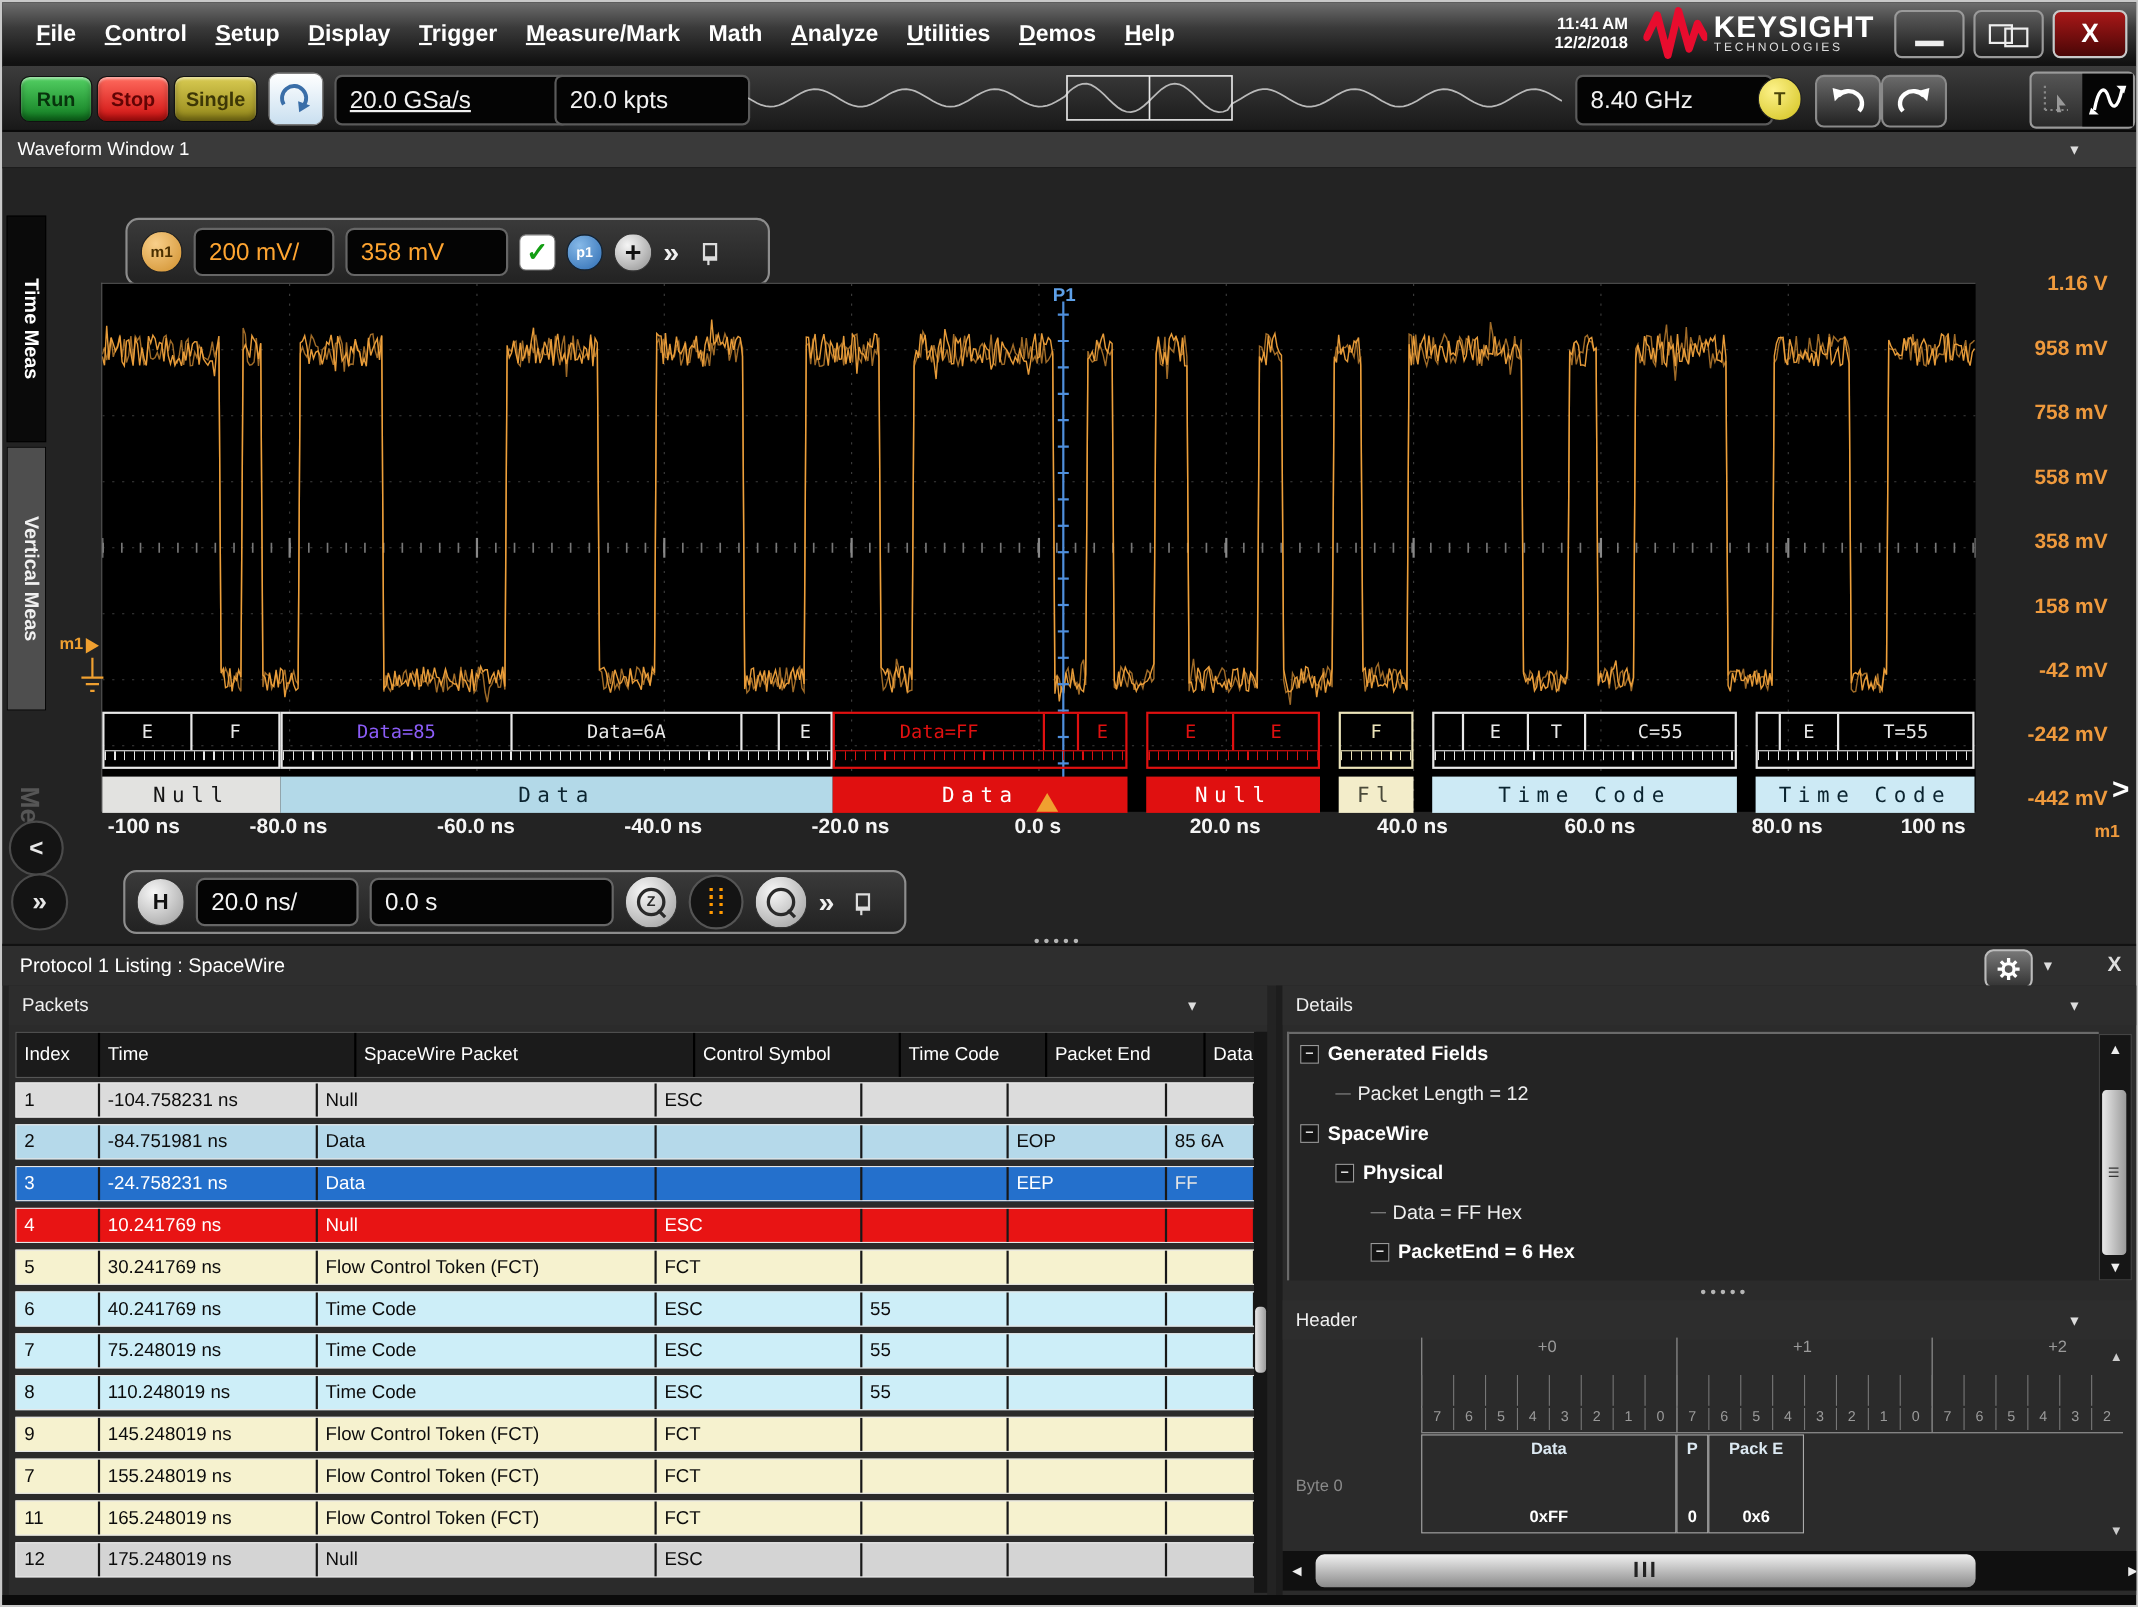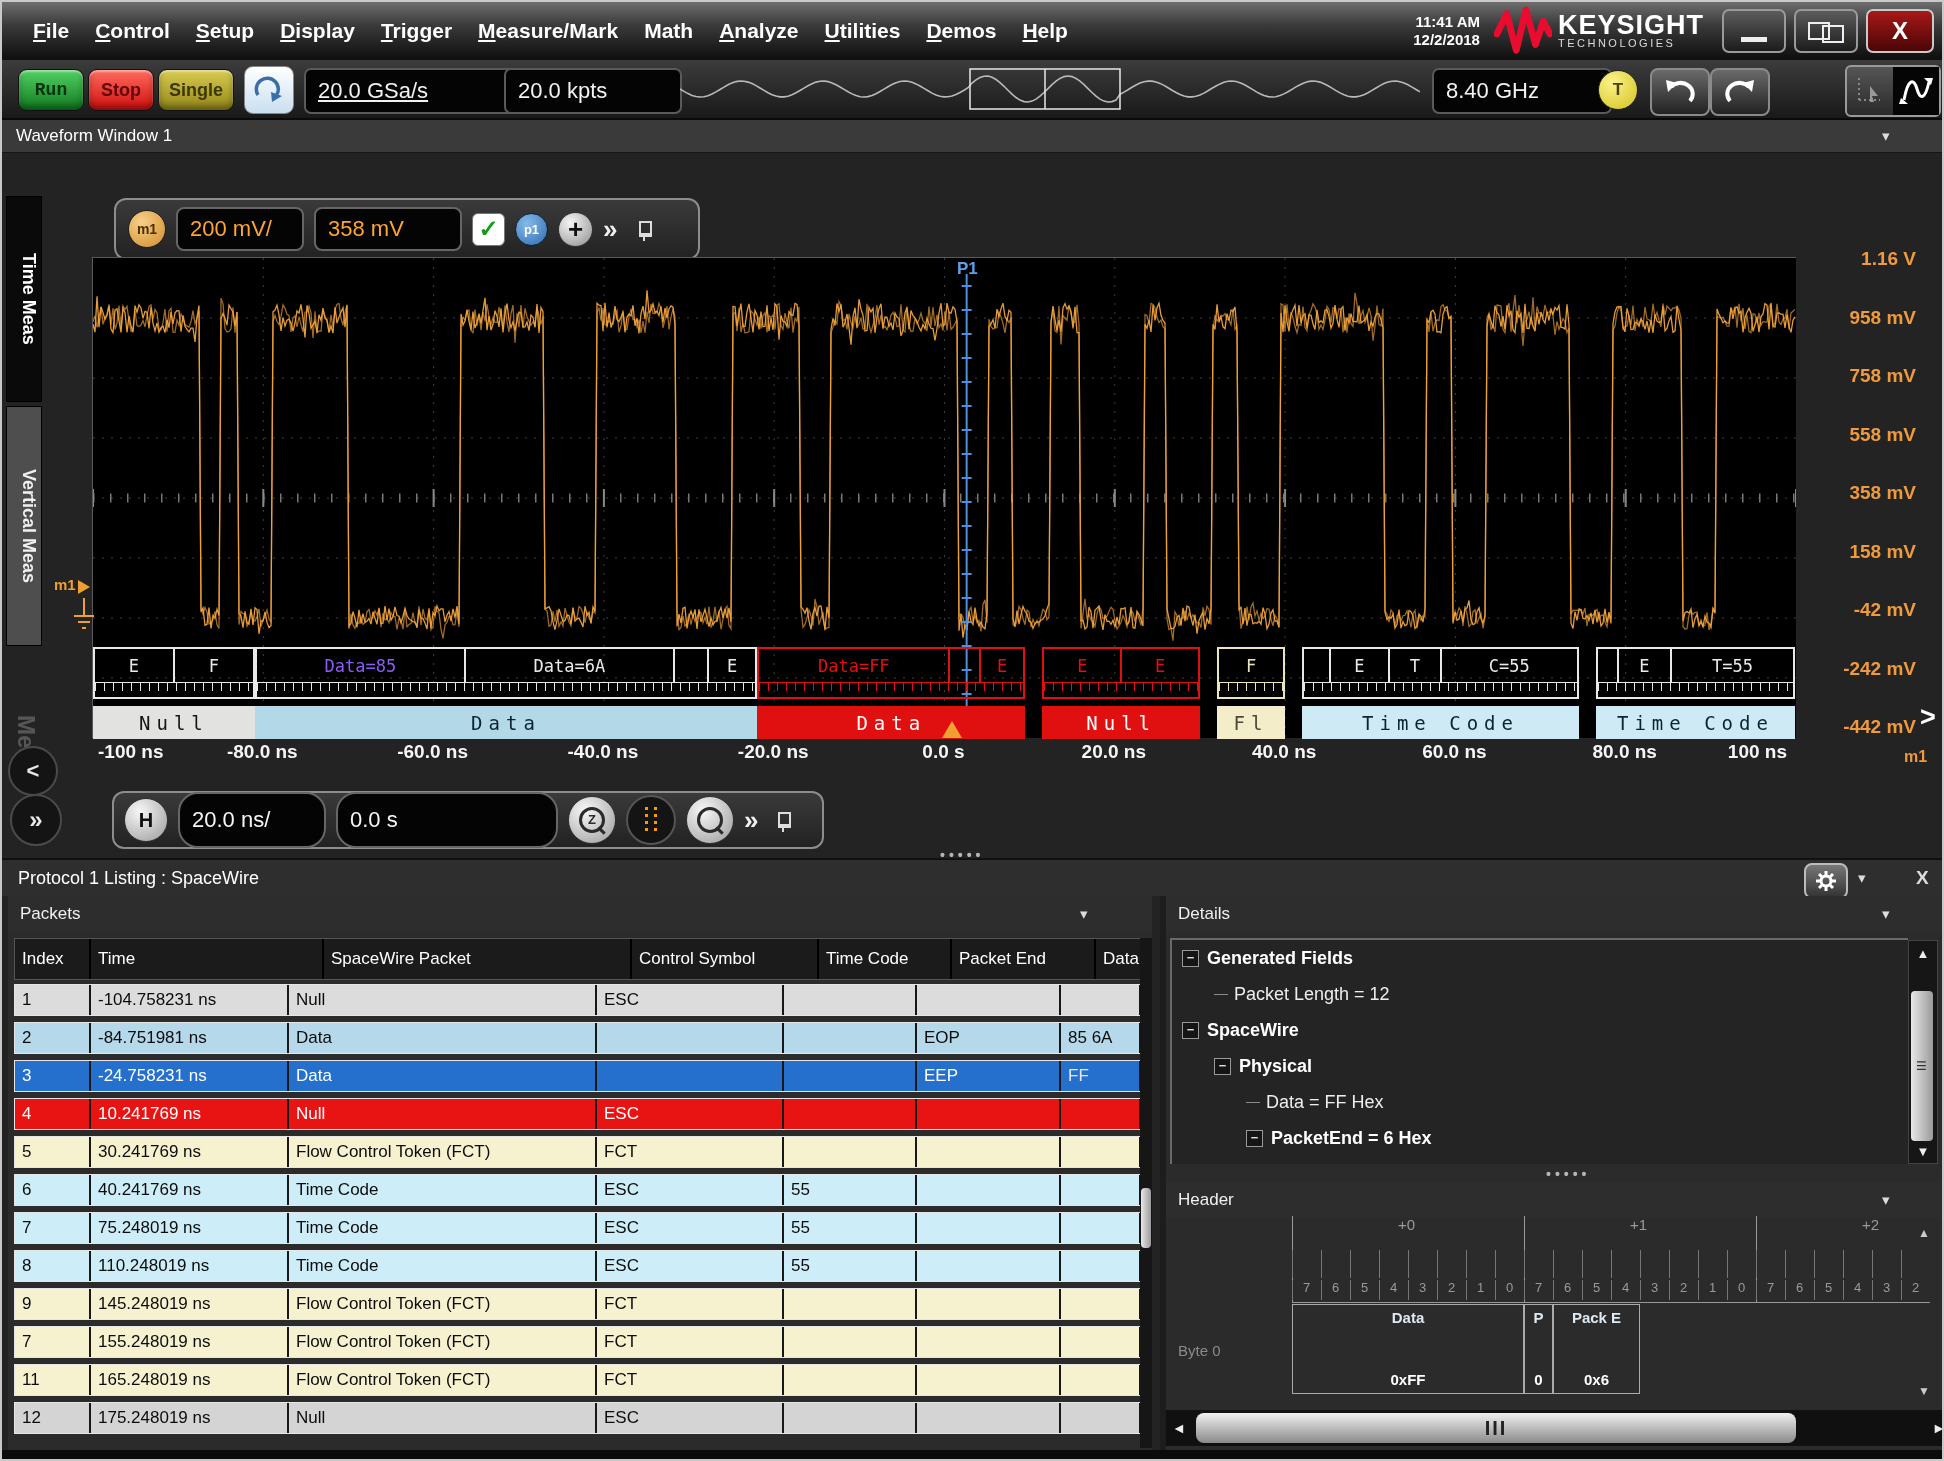--- a/index.html
+++ b/index.html
@@ -24,21 +24,21 @@
   #btn-min .bar{width:26px;height:5px;background:#eee;margin-top:16px;}
   .sq{width:18px;height:14px;border:2px solid #eee;background:transparent;}
   .sq2{margin-left:-8px;margin-top:6px;}
 
   
   #toolbar{left:0;top:58px;width:100%;height:58px;background:linear-gradient(#3c3c3c,#191919);
     border-bottom:2px solid #0a0a0a;}
   .acqbtn{position:absolute;top:9px;height:40px;border-radius:9px;border:1px solid #111;
     display:flex;align-items:center;justify-content:center;font-size:18px;font-weight:700;
     box-shadow:inset 0 2px 2px rgba(255,255,255,.45), inset 0 -4px 6px rgba(0,0,0,.35);}
-  #btn-run{left:16px;width:64px;background:linear-gradient(#53d063,#0f7a1f);color:#07330c;font-family:Liberation Mono, monospace;}
+  #btn-run{left:16px;width:64px;background:linear-gradient(#53d063,#0f7a1f);color:#07330c;}
   #btn-stop{left:86px;width:64px;background:linear-gradient(#ff6b5e,#cf0f0f);color:#620404;}
   #btn-single{left:156px;width:74px;background:linear-gradient(#d9cb52,#928618;);background:linear-gradient(#d9cb52,#928618);color:#3d3706;}
   #btn-touch{left:242px;top:6px;width:48px;height:46px;border-radius:9px;border:1px solid #888;
     background:linear-gradient(#ffffff,#c9dff0);display:flex;align-items:center;justify-content:center;}
   .blackfield{position:absolute;background:#040404;border:2px solid #5a5a5a;border-radius:7px;
     color:#f2f2f2;font-size:22px;display:flex;align-items:center;padding:0 12px;height:42px;top:8px;}
   .toolcircle{position:absolute;border-radius:50%;display:flex;align-items:center;justify-content:center;font-weight:700;}
   #t-badge{left:1596px;top:10px;width:38px;height:38px;background:radial-gradient(circle at 35% 30%,#fdf28a,#d2c11d);color:#4a4408;font-size:17px;border:1px solid #222;}
   .histbtn{position:absolute;top:8px;width:56px;height:44px;border-radius:8px;border:2px solid #8a8a8a;
     background:linear-gradient(#6a6a6a,#222);display:flex;align-items:center;justify-content:center;}
@@ -95,22 +95,22 @@
     justify-content:center;font-family:"DejaVu Sans Mono",monospace;font-size:19px;letter-spacing:6px;
     white-space:nowrap;overflow:hidden;}
 
   
   #hbar{left:110px;top:789px;width:712px;height:58px;border:2px solid #8d8d8d;border-radius:12px;
     background:linear-gradient(#3a3a3a,#222);display:flex;align-items:center;padding:0 10px;box-sizing:border-box;gap:10px;}
   .silvercircle{border-radius:50%;background:radial-gradient(circle at 35% 30%,#f7f7f7,#9a9a9a);
     display:flex;align-items:center;justify-content:center;border:1px solid #333;flex:none;}
   #collapse-circle, #expand-circle{position:absolute;border-radius:50%;background:#141414;border:2px solid #4a4a4a;
     color:#e8e8e8;display:flex;align-items:center;justify-content:center;}
-  .whitefield{background:#040404;border:2px solid #666;border-radius:20px;color:#f5f5f5;font-size:22px;
-    height:56px;display:flex;align-items:center;padding:16px 12px;box-sizing:border-box;}
+  .whitefield{background:#040404;border:2px solid #666;border-radius:8px;color:#f5f5f5;font-size:22px;
+    height:44px;display:flex;align-items:center;padding:16px 12px;box-sizing:border-box;}
   .magring{width:20px;height:20px;border:3px solid #2a2a2a;border-radius:50%;position:relative;}
   .magring:after{content:"";position:absolute;width:3px;height:9px;background:#2a2a2a;
     transform:rotate(-45deg);left:18px;top:16px;}
   .zglyph{position:absolute;font-size:13px;font-weight:700;color:#2a2a2a;left:50%;top:50%;transform:translate(-50%,-55%);}
   .dotcols{display:flex;gap:6px;}
   .dotcol{width:3px;height:26px;background:repeating-linear-gradient(#f90 0 3px,transparent 3px 7px);}
 
   
   .dots{color:#b5b5b5;font-size:14px;letter-spacing:4px;font-weight:700;}
 

